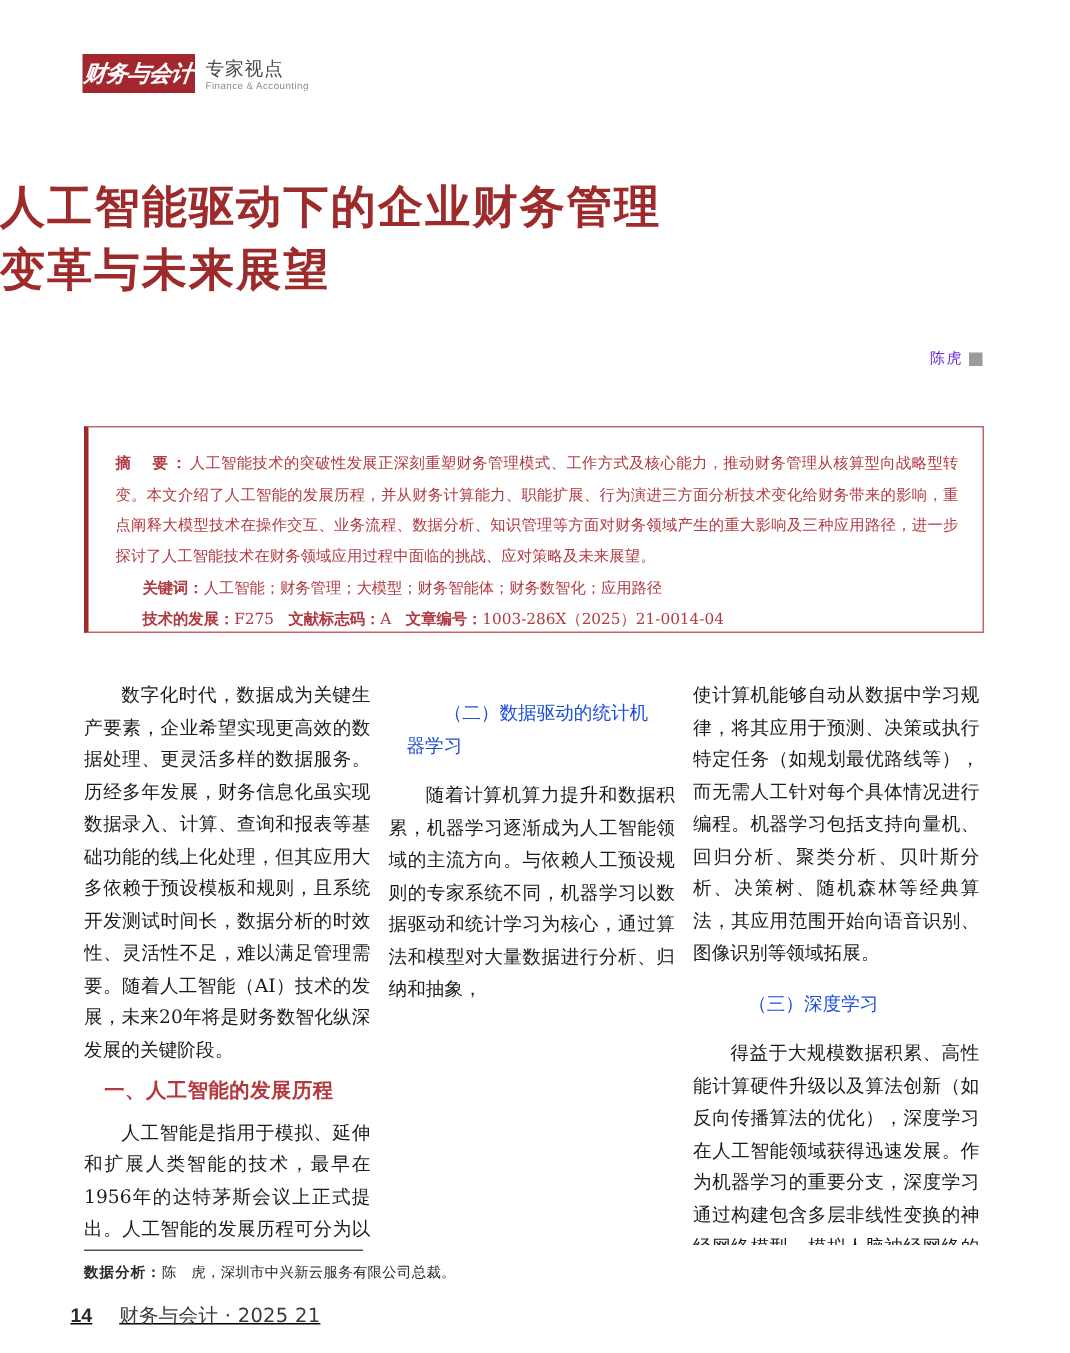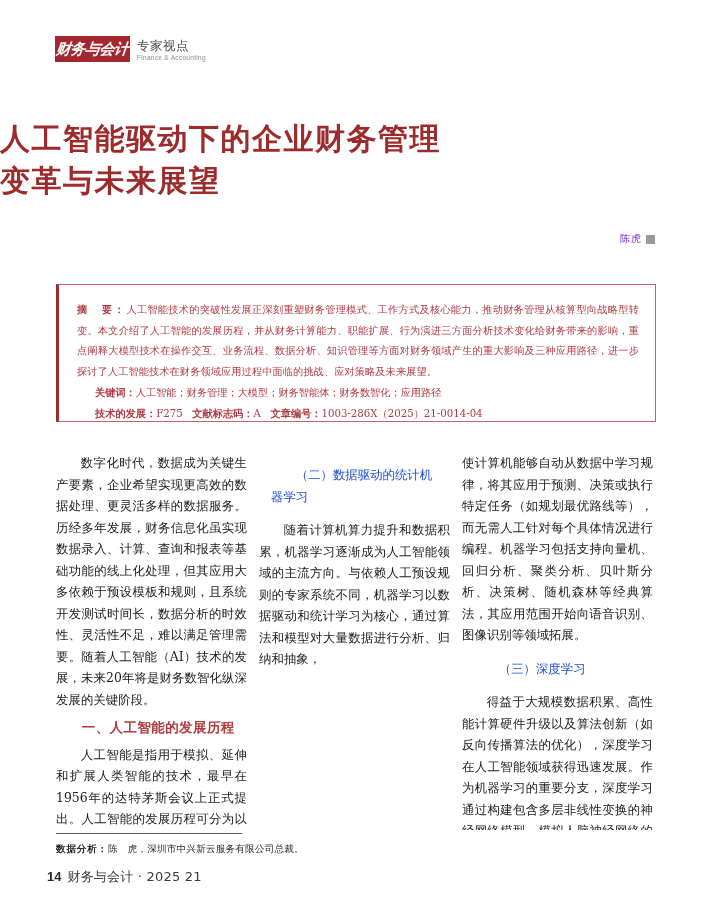--- a/index.html
+++ b/index.html
@@ -187,21 +187,20 @@
   }
   .sechead {
     font-family: "DejaVu Sans", sans-serif;
     font-weight: bold;
     font-size: 13.5px;
     color: #B23A3F;
     line-height: 21.5px;
     margin: 7px 0 5px 0;
     text-indent: 1em;
     letter-spacing: 0.4px;
-    text-align: center;
   }
 
   
   .footnote-rule {
     position: absolute;
     left: 56px;
     top: 833px;
     width: 186px;
     height: 1px;
     background: #555555;
@@ -222,21 +221,22 @@
     letter-spacing: 0.8px;
   }
 
   
   .pagefooter {
     position: absolute;
     left: 47px;
     top: 868px;
     display: flex;
     align-items: baseline;
-    gap: 6px;
+    gap: 18px;
+    text-decoration: underline;
   }
   .page-num {
     font-family: "Liberation Sans", sans-serif;
     font-weight: bold;
     font-size: 13px;
     color: #2a2a2a;
   }
   .page-journal {
     font-family: "DejaVu Sans", sans-serif;
     font-size: 13px;

